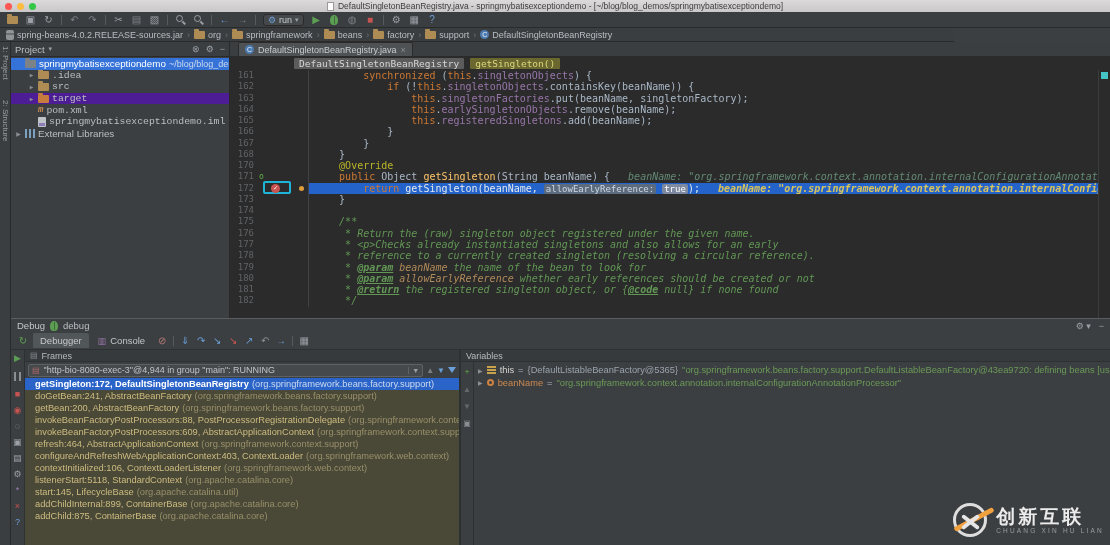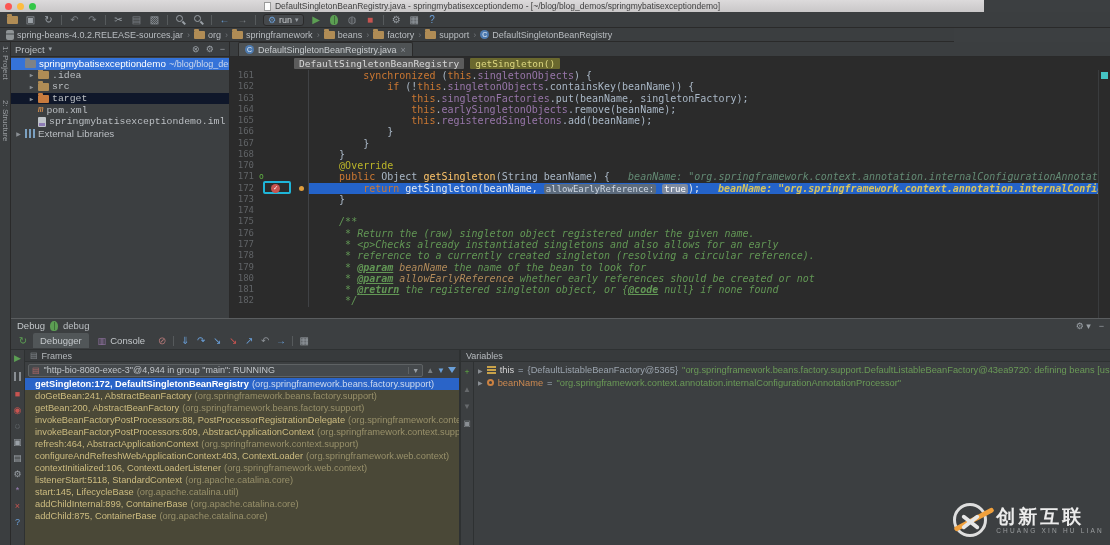--- a/index.html
+++ b/index.html
@@ -4,21 +4,21 @@
 <style>
   html,body{margin:0;padding:0;background:#222;}
   *{box-sizing:border-box;}
   #app{position:relative;width:1110px;height:545px;background:#3c3f41;overflow:hidden;
        font-family:"Liberation Sans",sans-serif;color:#bbbfc3;font-size:9.5px;}
   .abs{position:absolute;}
   .row{display:flex;align-items:center;}
   .nowrap{white-space:nowrap;overflow:hidden;}
 
   
-  #titlebar{left:0;top:0;width:984px;height:12px;background:linear-gradient(#dcdadb,#c9c7c8);
+  #titlebar{left:0;top:0;width:1110px;height:12px;background:linear-gradient(#dcdadb,#c9c7c8);
             display:flex;align-items:center;color:#3e3e3e;font-size:8.5px;}
   .tl{width:7px;height:7px;border-radius:50%;margin-left:5px;display:inline-block;}
   #title-text{position:absolute;left:0;right:0;text-align:center;}
   .doc-ic{display:inline-block;width:7px;height:9px;background:#fdfdfd;border:1px solid #9a9a9a;
           vertical-align:-2px;margin-right:4px;}
 
   
   #toolbar{left:0;top:12px;width:1110px;height:16px;background:#3b3e40;border-bottom:1px solid #2a2a2a;
            display:flex;align-items:center;padding-left:4px;gap:1px;}
   .tb-ic{width:17px;height:14px;display:flex;align-items:center;justify-content:center;font-size:10px;}
@@ -45,21 +45,21 @@
 
   
   #leftstrip{left:0;top:42px;width:11px;height:503px;background:#3b3e40;border-right:1px solid #2a2a2a;}
   .vlabel{writing-mode:vertical-rl;font-size:8px;color:#9a9ea2;position:absolute;left:1px;}
 
   
   #ptree{left:11px;top:57px;width:219px;height:261px;background:#3c3f41;border-right:1px solid #2a2a2a;
          padding-top:1px;font-size:9.8px;}
   .tree-row{height:11.6px;display:flex;align-items:center;gap:3px;white-space:nowrap;overflow:hidden;padding-left:4px;}
   .tree-row.sel{background:#3573d9;color:#fff;}
-  .tree-row.hov{background:#0f172a;}
+  .tree-row.hov{background:#4c1d95;}
   .tree-row .suffix{color:#9aa0a6;font-size:9px;}
   .tree-row.sel .suffix{color:#ccd8ec;}
   .tree-arrow{color:#8a8f94;font-size:6px;width:7px;text-align:center;flex:0 0 auto;}
   .tree-row.sel .tree-arrow{color:#fff;}
   .ind1{padding-left:17px;font-family:Liberation Mono, monospace;}
 
   
   .folder-ic{width:11px;height:8px;background:#b08c55;border-radius:1px;position:relative;display:inline-block;flex:0 0 auto;}
   .folder-ic::before{content:"";position:absolute;top:-2px;left:0;width:5px;height:2px;background:inherit;border-radius:1px 1px 0 0;}
   .folder-ic.excl{background:#c87b3e;}

